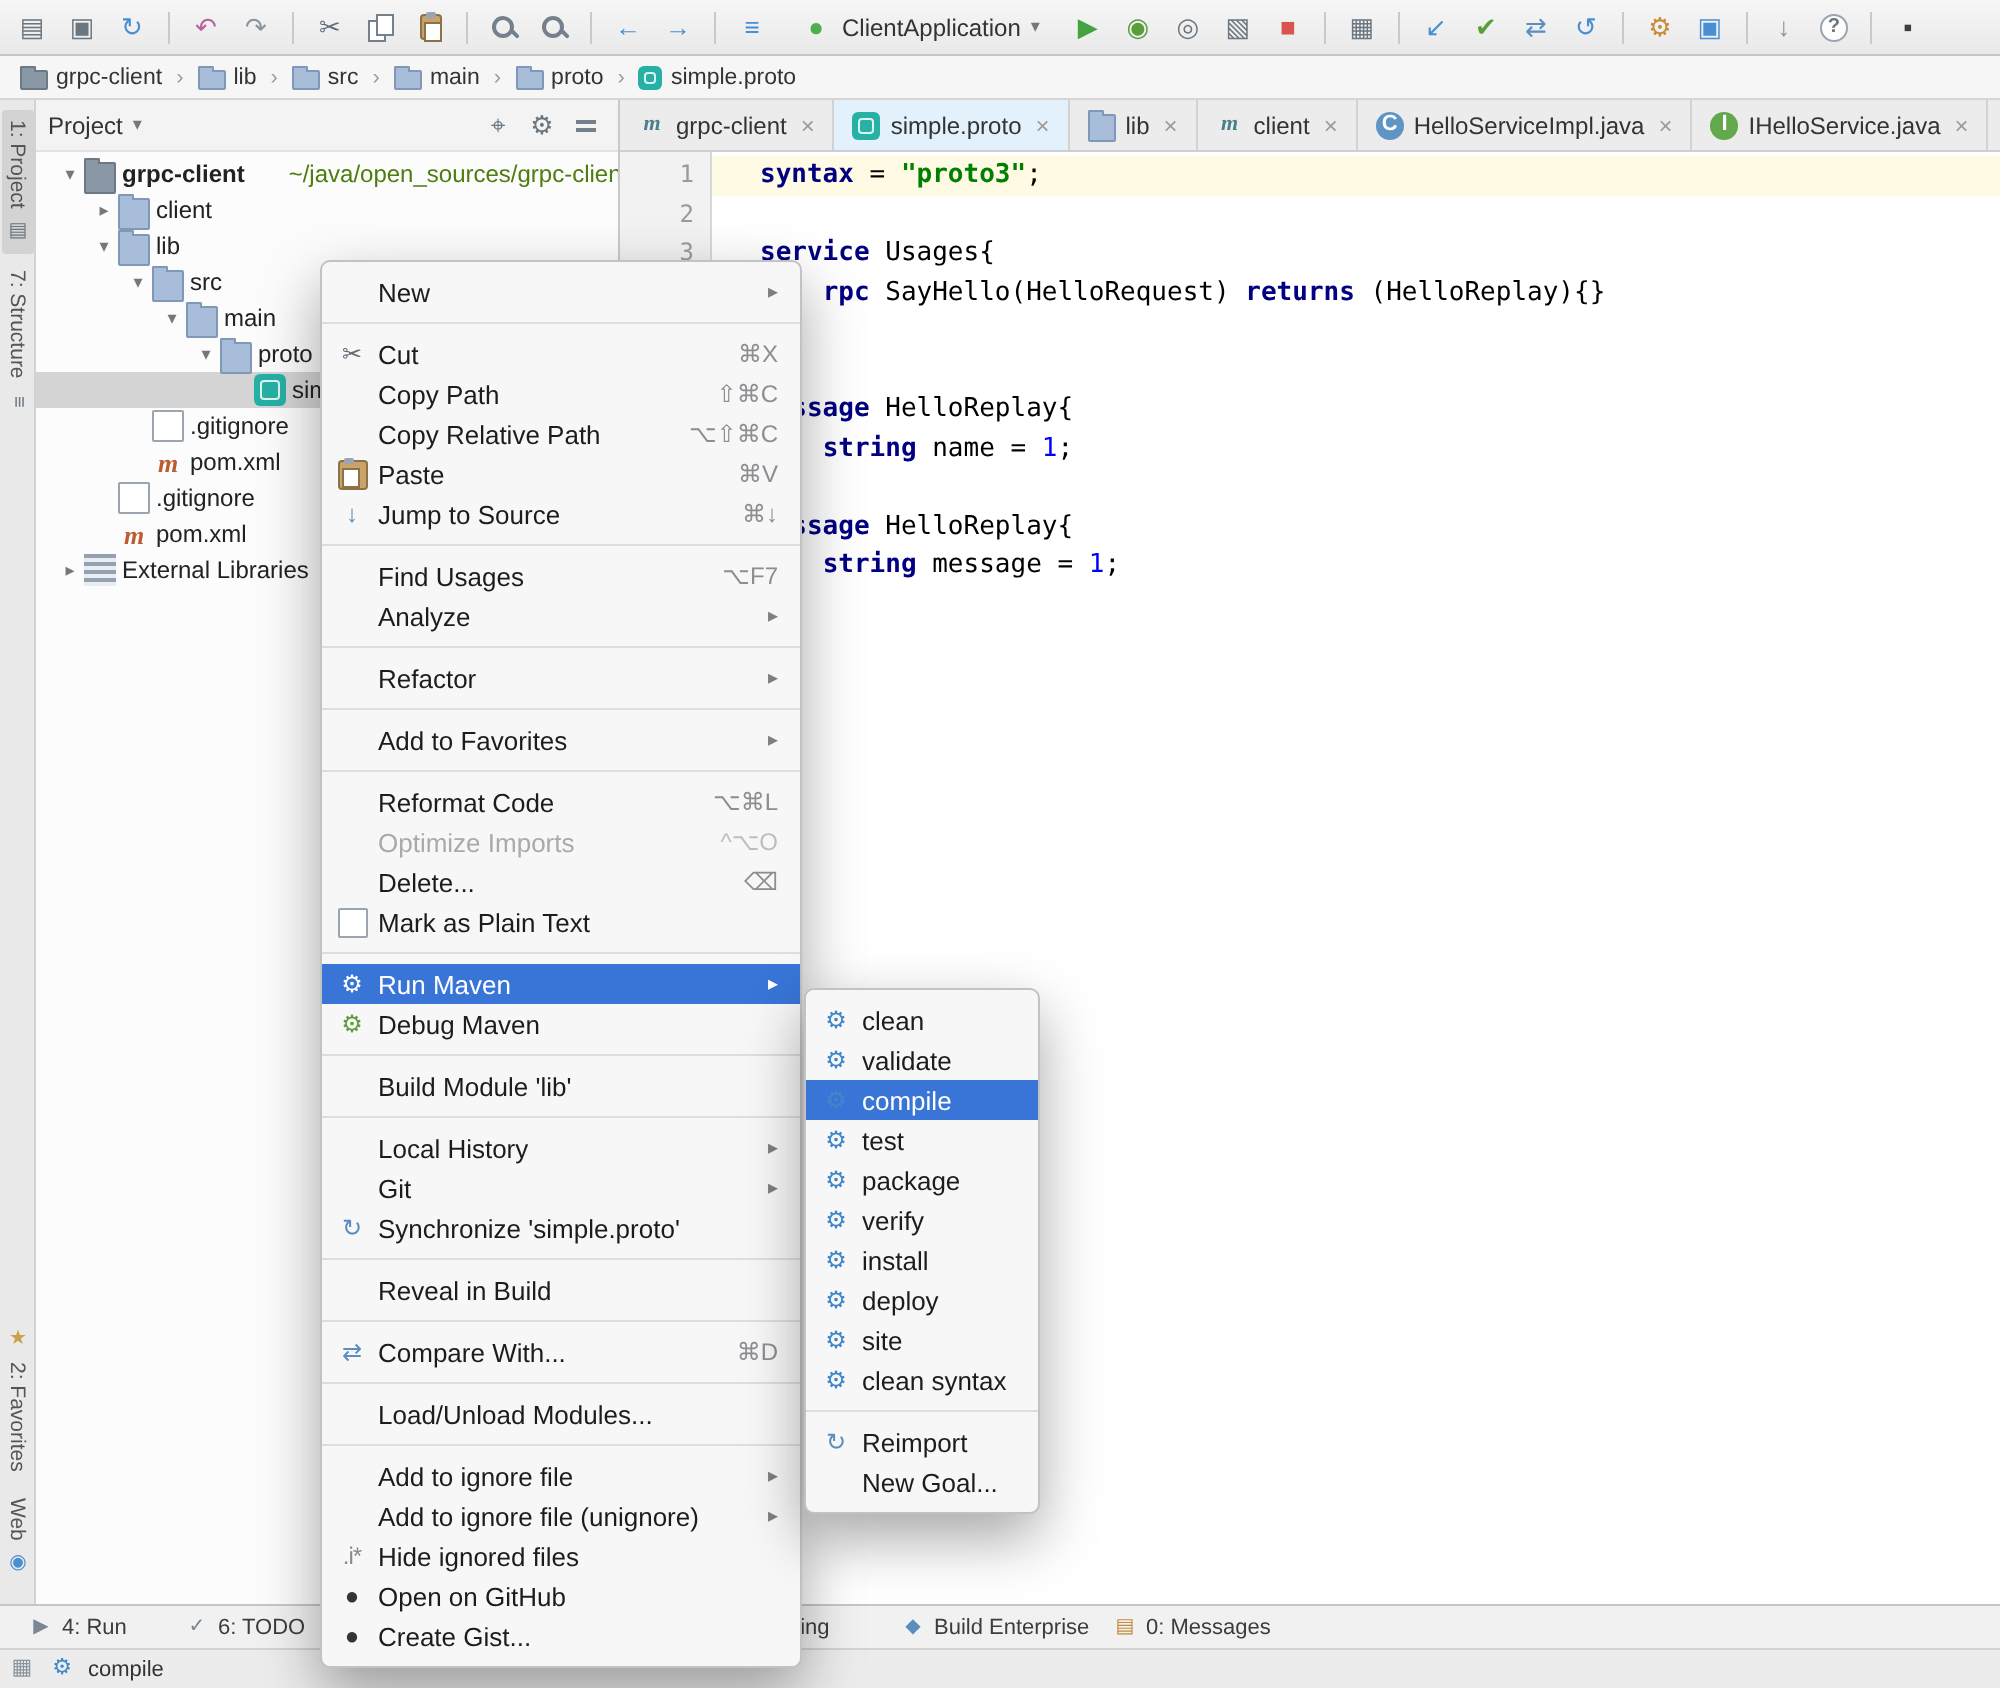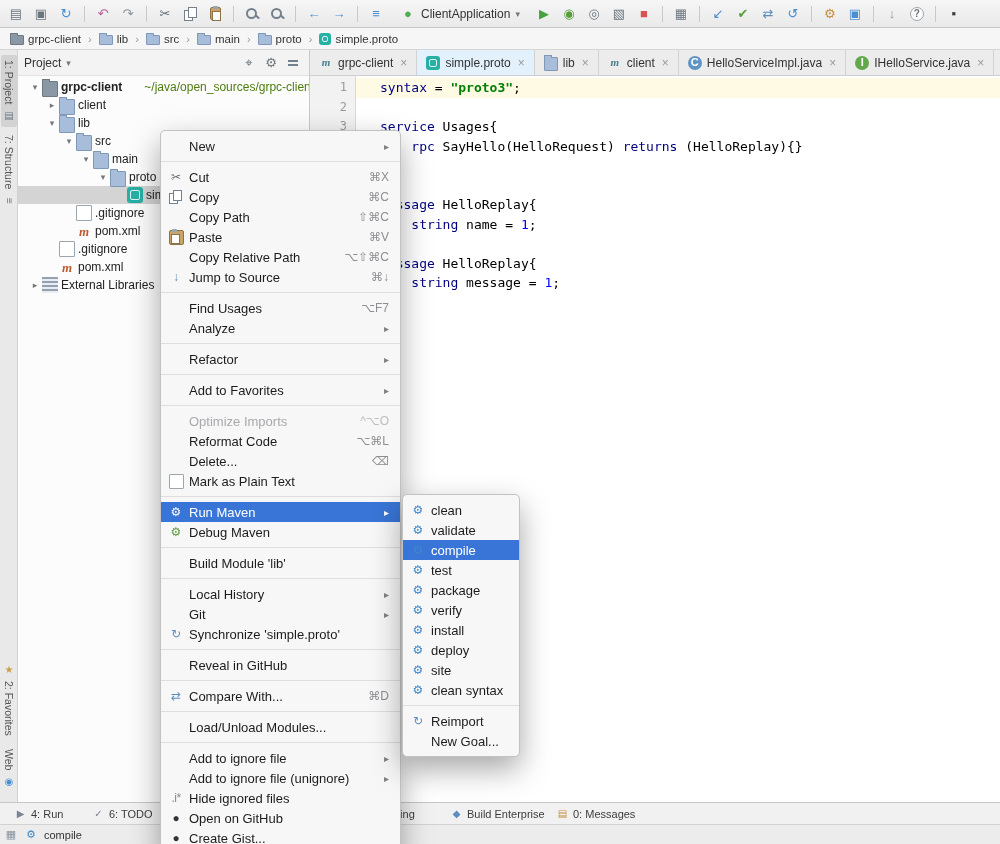--- a/index.html
+++ b/index.html
@@ -49,21 +49,21 @@
 .tab{display:flex;align-items:center;gap:5px;padding:0 9px;font-size:12px;color:#333;border-right:1px solid #d2d2d2;white-space:nowrap}
 .tab.active{background:var(--tab-active-bg,#e3f1fd)}
 .tab .gi{width:14px;height:14px;font-size:11px}
 .tab-close{color:#9a9a9a;font-size:12px;margin-left:2px}
 #editor{flex:1;display:flex;background:#fff;font-family:"DejaVu Sans Mono","Liberation Mono",monospace;font-size:13px}
 #gutter{width:46px;background:#f2f2f2;border-right:1px solid #d8d8d8;padding-top:2px}
 .gnum{height:19.5px;line-height:19.5px;text-align:right;padding-right:8px;font-size:12px;color:#9a9a9a}
 #code{flex:1;padding-top:2px;overflow:hidden}
 .cline{height:19.5px;line-height:19.5px;white-space:pre;padding-left:24px}
 .cline.caret{background:var(--caret-line,#fffae3)}
-.tok-kw{color:var(--kw,#000080);font-weight:normal}
+.tok-kw{color:var(--kw,#000080);font-weight:bold}
 .tok-str{color:var(--str,#008000);font-weight:bold}
 .tok-num{color:var(--num,#0000ff)}
 .tok-pl{color:#000}
 
 
 #status-bar{position:absolute;left:0;top:802px;right:0;height:22px;background:#f1f1f1;border-top:1px solid #c6c6c6;font-size:11px;color:#3c3c3c;z-index:5}
 .sb-item{position:absolute;top:0;height:21px;display:flex;align-items:center;gap:4px}
 .sb-item .gi{width:13px;height:13px;font-size:10px}
 .sb-run{left:14px}.sb-todo{left:92px}.sb-spring{left:366px}.sb-javaee{left:450px}.sb-messages{left:556px}
 #run-bar{position:absolute;left:0;top:824px;right:0;height:20px;background:#ececec;border-top:1px solid #d2d2d2;display:flex;align-items:center;gap:6px;padding:0 4px;font-size:11px;color:#333;z-index:5}
@@ -455,44 +455,37 @@
       </div>
       <div class="cm-sep"></div>
       <div class="cm-item">
         <span class="cm-icon">
           <span class="gi " style="color: rgb(95, 107, 120);">✂</span>
         </span>
         <span class="cm-label">Cut</span>
         <span class="cm-shortcut">⌘X</span>
       </div>
       <div class="cm-item">
-        <span class="cm-icon">
-          <span class="gi ic-copy"></span>
-        </span>
-        <span class="cm-label">Copy</span>
-        <span class="cm-shortcut">⌘C</span>
-      </div>
-      <div class="cm-item">
         <span class="cm-icon"></span>
         <span class="cm-label">Copy Path</span>
         <span class="cm-shortcut">⇧⌘C</span>
       </div>
       <div class="cm-item">
+        <span class="cm-icon"></span>
+        <span class="cm-label">Copy Relative Path</span>
+        <span class="cm-shortcut">⌥⇧⌘C</span>
+      </div>
+      <div class="cm-item">
         <span class="cm-icon">
           <span class="gi ic-paste"></span>
         </span>
         <span class="cm-label">Paste</span>
         <span class="cm-shortcut">⌘V</span>
       </div>
       <div class="cm-item">
-        <span class="cm-icon"></span>
-        <span class="cm-label">Copy Relative Path</span>
-        <span class="cm-shortcut">⌥⇧⌘C</span>
-      </div>
-      <div class="cm-item">
         <span class="cm-icon">
           <span class="gi " style="color: rgb(91, 141, 191);">↓</span>
         </span>
         <span class="cm-label">Jump to Source</span>
         <span class="cm-shortcut">⌘↓</span>
       </div>
       <div class="cm-sep"></div>
       <div class="cm-item">
         <span class="cm-icon"></span>
         <span class="cm-label">Find Usages</span>
@@ -509,32 +502,32 @@
         <span class="cm-label">Refactor</span>
         <span class="cm-arrow">▸</span>
       </div>
       <div class="cm-sep"></div>
       <div class="cm-item">
         <span class="cm-icon"></span>
         <span class="cm-label">Add to Favorites</span>
         <span class="cm-arrow">▸</span>
       </div>
       <div class="cm-sep"></div>
+      <div class="cm-item">
+        <span class="cm-icon"></span>
+        <span class="cm-label">Reformat Code</span>
+        <span class="cm-shortcut">⌥⌘L</span>
+      </div>
       <div class="cm-item disabled">
         <span class="cm-icon"></span>
         <span class="cm-label">Optimize Imports</span>
         <span class="cm-shortcut">^⌥O</span>
       </div>
       <div class="cm-item">
         <span class="cm-icon"></span>
-        <span class="cm-label">Reformat Code</span>
-        <span class="cm-shortcut">⌥⌘L</span>
-      </div>
-      <div class="cm-item">
-        <span class="cm-icon"></span>
         <span class="cm-label">Delete...</span>
         <span class="cm-shortcut">⌫</span>
       </div>
       <div class="cm-item">
         <span class="cm-icon">
           <span class="gi ic-file"></span>
         </span>
         <span class="cm-label">Mark as Plain Text</span>
       </div>
       <div class="cm-sep"></div>
@@ -569,21 +562,21 @@
       </div>
       <div class="cm-item">
         <span class="cm-icon">
           <span class="gi " style="color: rgb(91, 141, 191);">↻</span>
         </span>
         <span class="cm-label">Synchronize 'simple.proto'</span>
       </div>
       <div class="cm-sep"></div>
       <div class="cm-item">
         <span class="cm-icon"></span>
-        <span class="cm-label">Reveal in GitHub</span>
+        <span class="cm-label">Reveal in Build</span>
       </div>
       <div class="cm-sep"></div>
       <div class="cm-item">
         <span class="cm-icon">
           <span class="gi " style="color: rgb(91, 141, 191);">⇄</span>
         </span>
         <span class="cm-label">Compare With...</span>
         <span class="cm-shortcut">⌘D</span>
       </div>
       <div class="cm-sep"></div>

